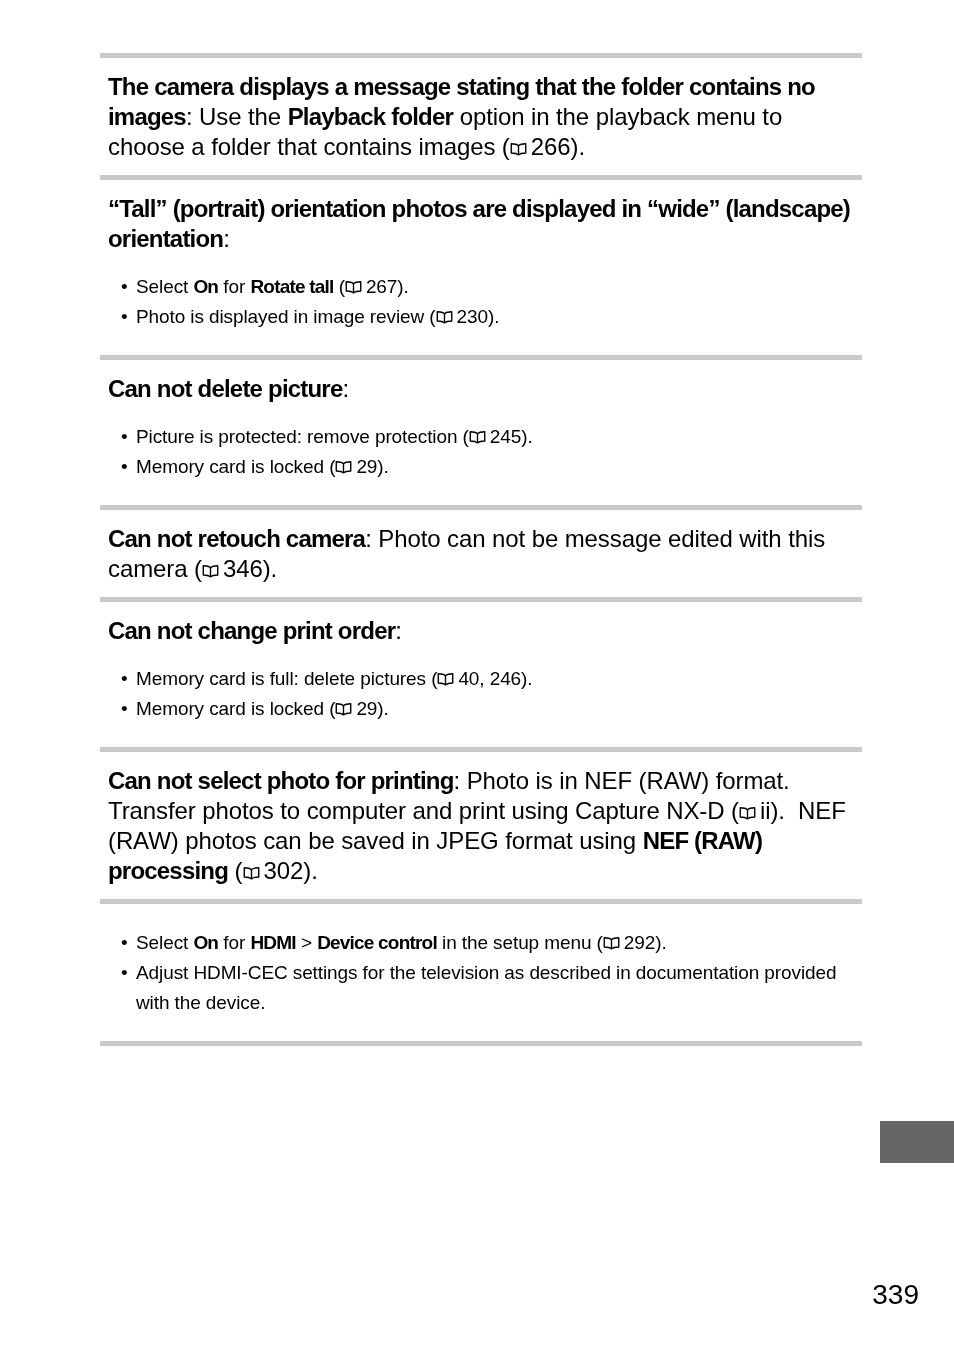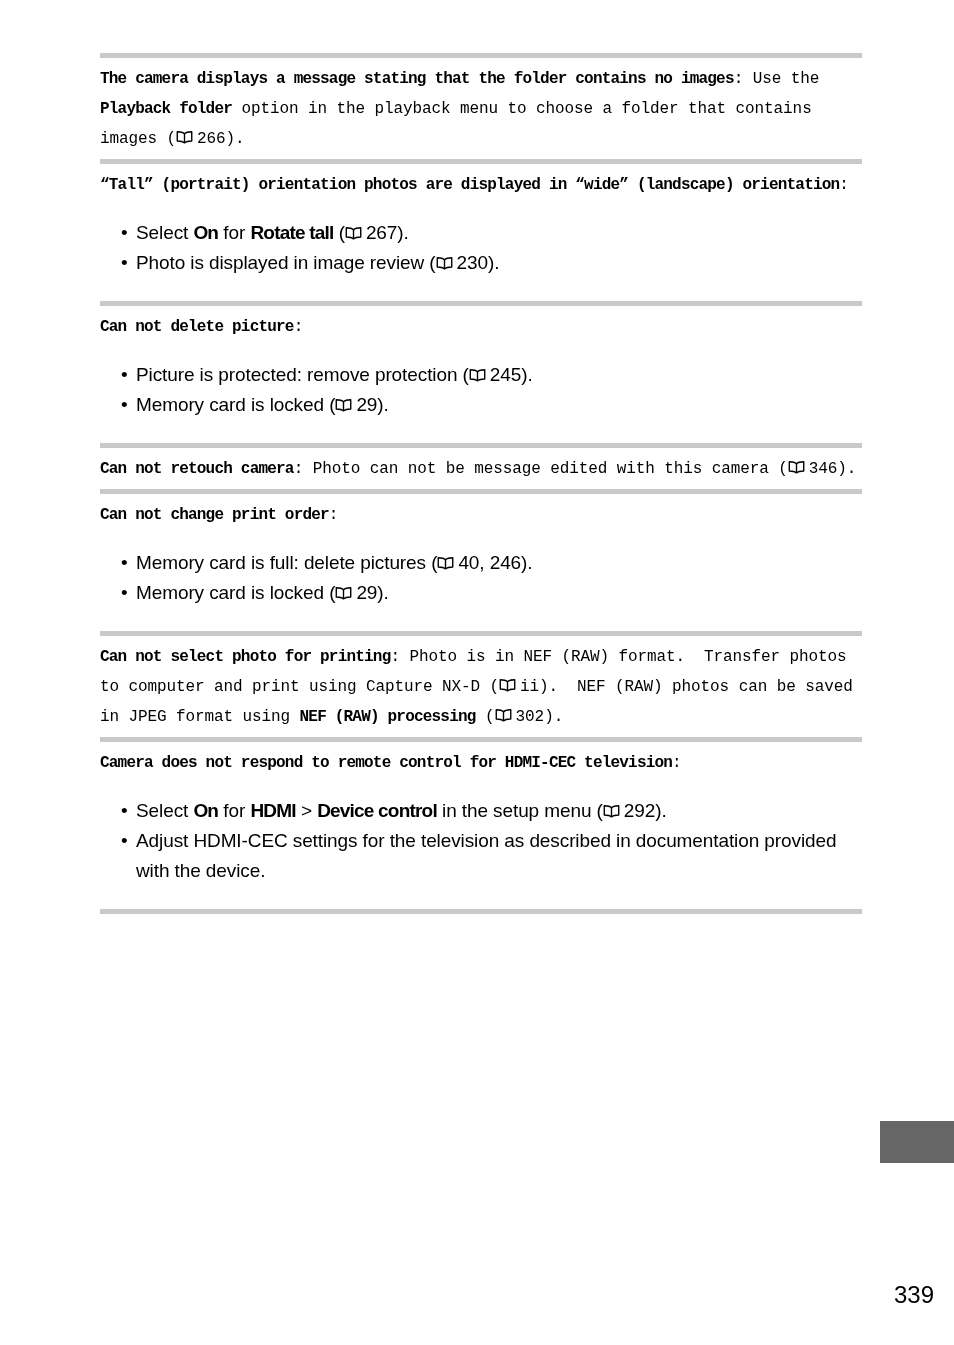--- a/index.html
+++ b/index.html
@@ -21,26 +21,25 @@
     position: absolute;
     left: 100px; top: 53px;
     width: 762px;
     border-bottom: 5px solid var(--sep);
   }
   .sec {
     border-top: 5px solid var(--sep);
     padding: 6px 0 5px;
   }
   .intro {
-    margin: 0;
-    font-size: 16px;
+    margin: 8px;
+    font-size: 24px;
     line-height: 30px;
     letter-spacing: -0.1px;
     white-space: pre-wrap;
-    font-family: Liberation Mono, monospace;
   }
   .b {
     font-weight: 700;
     letter-spacing: -0.8px;
   }
   ul.bullets {
     margin: 18px; padding: 0;
     list-style: none;
   }
   ul.bullets li {
@@ -68,22 +67,22 @@
   }
   .chapter-tab {
     position: absolute;
     left: 880px; top: 1121px;
     width: 74px; height: 42px;
     background: var(--tab);
   }
   .page-number {
     position: absolute;
     top: 1281px;
-    right: 20px;
-    font-size: 24px;
+    right: 35px;
+    font-size: 28px;
     line-height: 28px;
   }
 </style>
 </head>
 <body>
 
 <div class="page">
   <main class="content">
       <section class="sec">
         <p class="intro"><span class="b">The camera displays a message stating that the folder contains no images</span><span>: Use the </span><span class="b">Playback folder</span><span> option in the playback menu to choose a folder that contains images (</span><span class="ref"><svg viewBox="0 0 20 16" aria-hidden="true">
@@ -139,21 +138,20 @@
       <section class="sec">
         <p class="intro"><span class="b">Can not select photo for printing</span><span>: Photo is in NEF (RAW) format.  Transfer photos to computer and print using Capture NX-D (</span><span class="ref"><svg viewBox="0 0 20 16" aria-hidden="true">
     <path d="M10 3.4 C8.1 1.5 5.2 0.9 1.1 0.9 L1.1 12.3 C5.2 12.3 8.1 12.9 10 14.6 C11.9 12.9 14.8 12.3 18.9 12.3 L18.9 0.9 C14.8 0.9 11.9 1.5 10 3.4 Z"></path>
     <path d="M10 3.4 L10 14.6"></path>
   </svg><span>ii</span></span><span>).  NEF (RAW) photos can be saved in JPEG format using </span><span class="b">NEF (RAW) processing</span><span> (</span><span class="ref"><svg viewBox="0 0 20 16" aria-hidden="true">
     <path d="M10 3.4 C8.1 1.5 5.2 0.9 1.1 0.9 L1.1 12.3 C5.2 12.3 8.1 12.9 10 14.6 C11.9 12.9 14.8 12.3 18.9 12.3 L18.9 0.9 C14.8 0.9 11.9 1.5 10 3.4 Z"></path>
     <path d="M10 3.4 L10 14.6"></path>
   </svg><span>302</span></span><span>).</span></p>
       </section>
       <section class="sec">
-        <p class="intro"><span class="b">Camera does not respond to remote control for HDMI-CEC television</span><span>:</span></p>
         <ul class="bullets">
           <li><span>Select </span><span class="b">On</span><span> for </span><span class="b">HDMI</span><span> &gt; </span><span class="b">Device control</span><span> in the setup menu (</span><span class="ref"><svg viewBox="0 0 20 16" aria-hidden="true">
     <path d="M10 3.4 C8.1 1.5 5.2 0.9 1.1 0.9 L1.1 12.3 C5.2 12.3 8.1 12.9 10 14.6 C11.9 12.9 14.8 12.3 18.9 12.3 L18.9 0.9 C14.8 0.9 11.9 1.5 10 3.4 Z"></path>
     <path d="M10 3.4 L10 14.6"></path>
   </svg><span>292</span></span><span>).</span></li>
           <li><span>Adjust HDMI-CEC settings for the television as described in documentation provided with the device.</span></li>
         </ul>
       </section>
     </main>
   <div class="chapter-tab"></div>

